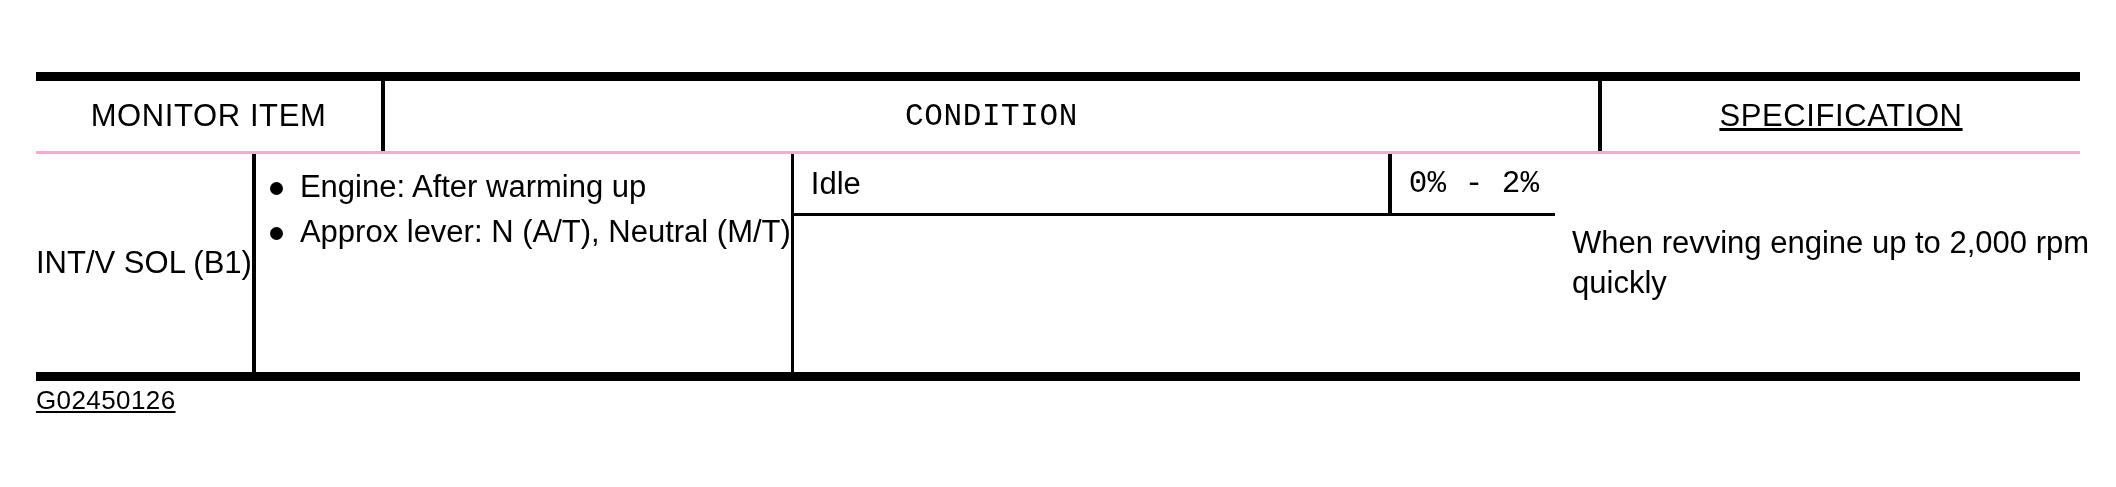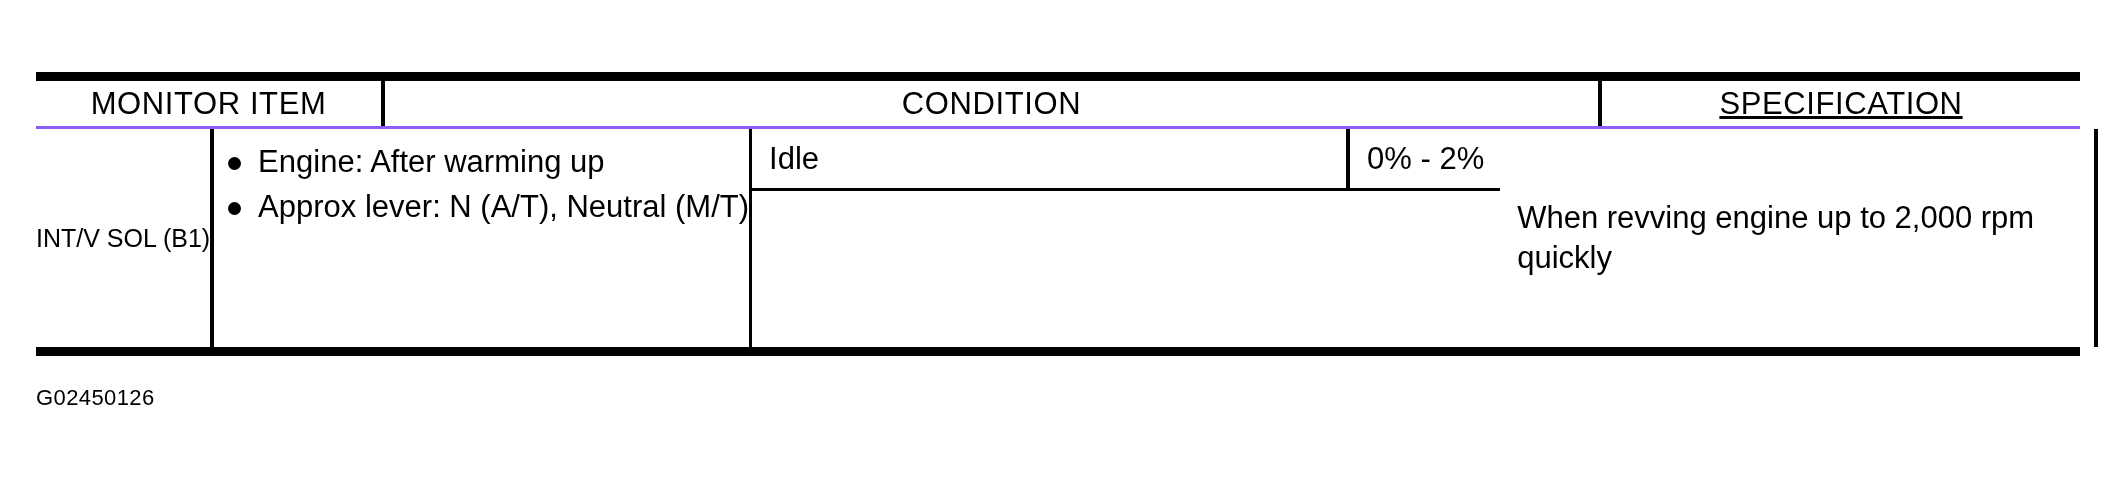--- a/index.html
+++ b/index.html
@@ -34,60 +34,61 @@
   }
 
   .table-grid {
     position: relative;
     width: 100%;
   }
 
   
   .header-row {
     display: flex;
-    height: 48px;
-    border-bottom: 3px solid #8b5cf6;
+    height: 73px;
+    border-bottom: 3px solid #f9a8d4;
     box-sizing: border-box;
   }
   .th {
     display: flex;
     align-items: center;
     justify-content: center;
     box-sizing: border-box;
     font-size: 31px;
     letter-spacing: 0.6px;
     white-space: nowrap;
   }
   .th-monitor {
     width: 349px;
     border-right: 4px solid #000;
   }
   .th-condition {
     width: 1217px;
     border-right: 4px solid #000;
+    font-family: Liberation Mono, monospace;
   }
   .th-spec {
     flex: 1;
     text-decoration: underline;
   }
 
   
   .body-row {
     display: flex;
     min-height: 218px;
   }
 
   .td-monitor {
     width: 349px;
     border-right: 4px solid #000;
     box-sizing: border-box;
     display: flex;
     align-items: center;
     justify-content: center;
-    font-size: 25px;
+    font-size: 31px;
     white-space: nowrap;
   }
 
   .td-condition-main {
     width: 612px;
     border-right: 3px solid #000;
     box-sizing: border-box;
     display: flex;
     flex-direction: column;
     justify-content: flex-start;
@@ -151,29 +152,31 @@
   }
 
   .td-spec {
     flex: 1;
     box-sizing: border-box;
     display: flex;
     align-items: center;
     padding: 0 16px 0 17px;
     font-size: 31px;
     white-space: nowrap;
+    font-family: Liberation Mono, monospace;
   }
 
   
   .figure-caption {
     position: absolute;
     left: 36px;
     top: 385px;
-    font-size: 22px;
+    font-size: 26px;
     letter-spacing: 0.4px;
+    text-decoration: underline;
   }
 </style>
 </head>
 <body>
 
 <div class="page">
 
   <div class="spec-table">
     <div class="table-grid">
 

